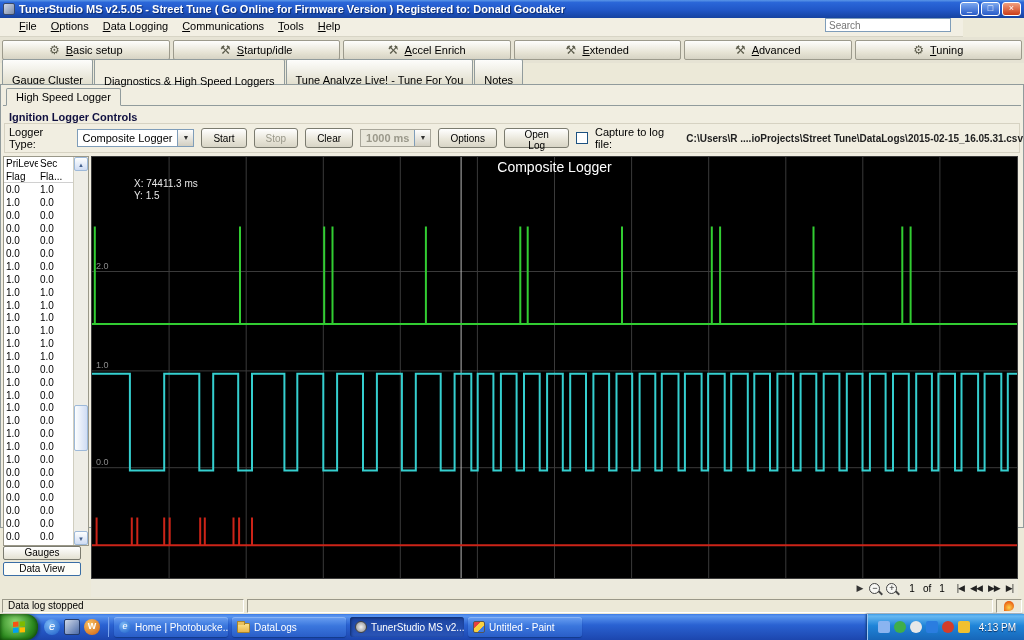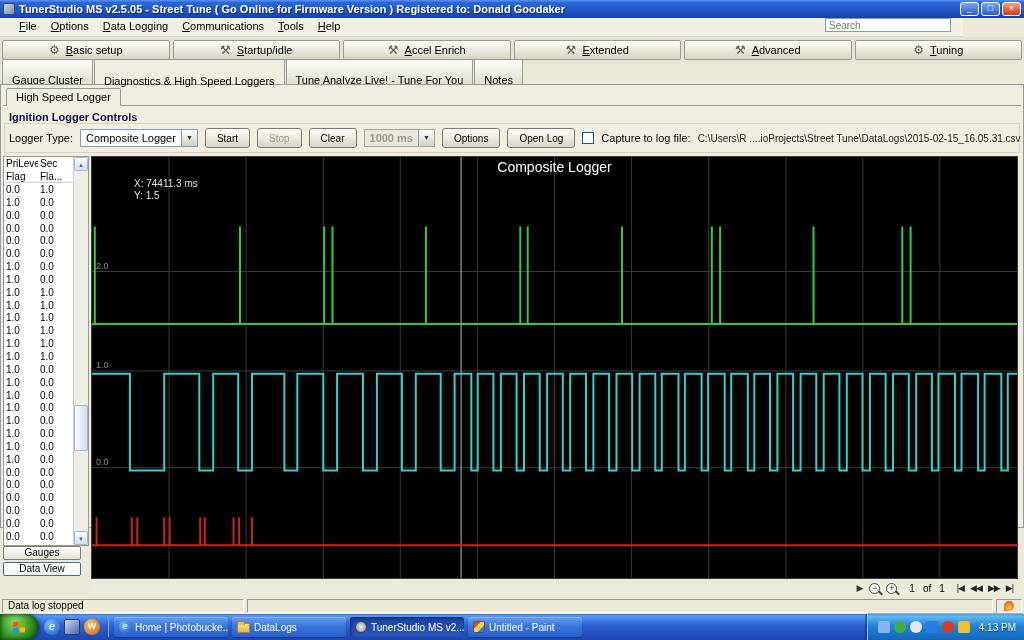--- a/index.html
+++ b/index.html
@@ -57,21 +57,21 @@
   .combo .val { padding:0 5px; white-space:nowrap; }
   .combo .arrowbtn { width:16px; height:16px; border-left:1px solid #7f9db9; text-align:center;
     font-size:7px; line-height:15px; color:#333; background:linear-gradient(#fefefe,#d2cfc2); }
   .combo.disabled { background:#e9e7db; border-color:#a8a69a; }
   .combo.disabled .val { color:#9a988a;font-weight:bold; }
   .btn { height:20px; padding:0 11px; border:1px solid #7b7b6f; border-radius:3px;
     background:linear-gradient(180deg,#ffffff,#e8e5d8 60%,#d8d5c6); font-size:10px;
     font-family:"Liberation Sans",sans-serif; }
   .btn.disabled { color:#9a988a; }
   .checkbox { width:12px; height:12px; border:1px solid #1d5281; background:#fff; }
-  .path-text { font-size:10px; color:#222; white-space:nowrap; }
+  .path-text { font-size:10px; color:#222; white-space:nowrap;font-weight:bold; }
 
   
   .dataview { position:absolute; left:2px; top:71px; width:86px; height:390px; background:#fff;
     border:1px solid #9a9889; font-size:10px; }
   .dv-headers { display:flex; height:26px; border-bottom:1px solid #d0d0d0; }
   .dv-h { width:34px; padding-left:2px; line-height:13px; white-space:nowrap; overflow:hidden; }
   .dv-rows { position:absolute; left:0; top:27px; bottom:0; width:69px; overflow:hidden; }
   .dv-row { display:flex; height:12.85px; line-height:12.85px; }
   .dv-row span { width:34px; padding-left:2px; }
   .dv-scroll { position:absolute; right:0; top:0; bottom:0; width:15px; background:#eeede6;

